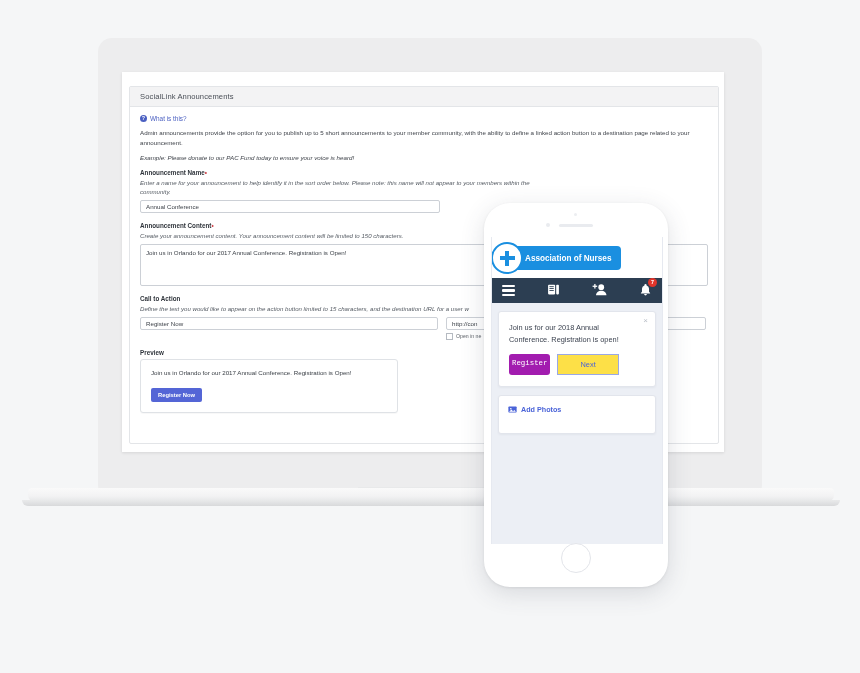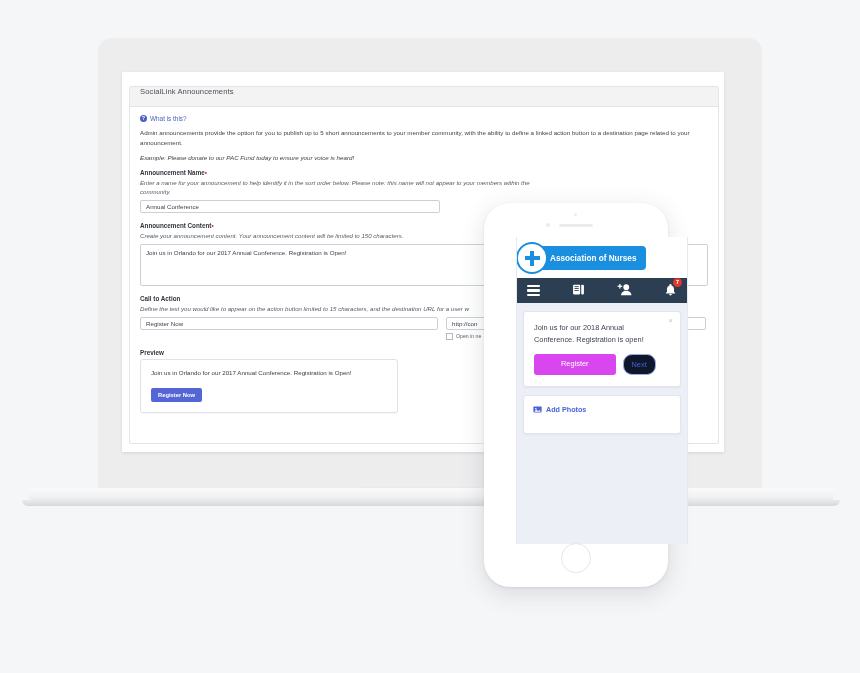--- a/index.html
+++ b/index.html
@@ -57,21 +57,21 @@
     left: 7px; top: 14px;
     width: 588px; height: 356px;
     background: #fff;
     border: 1px solid #e3e5e8;
     border-radius: 2px;
   }
   #card-header {
     height: 19px;
     background: #f3f3f4;
     border-bottom: 1px solid #e3e5e8;
-    display: flex; align-items: flex-start;
+    display: flex; align-items: center;
     padding: 0 10px;
   }
   #card-header .title {
     font-size: 7.6px; color: #4a4f57; letter-spacing: .1px;
   }
   #card-body { padding: 8px 10px 0 10px; }
 
   .what-is-this {
     display: flex; align-items: center; gap: 3px;
     margin-bottom: 6px;
@@ -164,21 +164,20 @@
     width: 28px; height: 28px; border-radius: 50%;
     border: 1px solid #e3e5ea; background: #fff;
   }
   #phone-screen {
     position: absolute; left: 7px; top: 34px;
     width: 170px; height: 307px;
     background: #eceff5;
     overflow: hidden;
     border-left: 1px solid #e6e9f0;
     border-right: 1px solid #e6e9f0;
-    margin-left: 25px;
   }
 
   #phone-logo-bar {
     background: #fff; padding: 9px 7px 8px 7px;
     display: flex; align-items: center;
   }
   #logo-banner {
     background: #1a8fe0; border-radius: 4px; height: 24px;
     display: flex; align-items: center;
     padding: 0 10px 0 26px; position: relative;
@@ -228,26 +227,26 @@
   #announcement-close {
     position: absolute; top: 5px; right: 7px;
     font-size: 8px; color: #b9bec7; line-height: 1;
   }
   #announcement-text {
     font-size: 7.4px; color: #3c4350; line-height: 11.5px;
     margin-bottom: 9px; padding-right: 8px;
   }
   .phone-btn-row { display: flex; gap: 7px; }
   #btn-register {
-    background: #d946ef; color: #fff; font-size: 7.4px;
-    padding: 5px 27px; border-radius: 3px; font-weight: normal;
+    background: #a21caf; color: #fff; font-size: 7.4px;
+    padding: 5px 3px; border-radius: 3px; font-weight: normal; font-family: Liberation Mono, monospace;
   }
   #btn-next {
-    background: #0f172a; color: #4a63d8; font-size: 7.4px;
-    padding: 5px 8px; border-radius: 9px;
+    background: #fde047; color: #4a63d8; font-size: 7.4px;
+    padding: 5px 22px; border-radius: 0;
     border: 1px solid #9aa8e6;
   }
 
   #composer-card { padding: 9px 9px 11px 9px; }
   #add-photos-row { display: flex; align-items: flex-end; gap: 4px; margin-bottom: 8px; }
   #add-photos-label { font-size: 7.2px; color: #4a63d8; font-weight: bold; }
   #composer-box {
     border: 1px solid #e0e3ea; border-radius: 3px;
     padding: 7px; min-height: 62px;
   }

